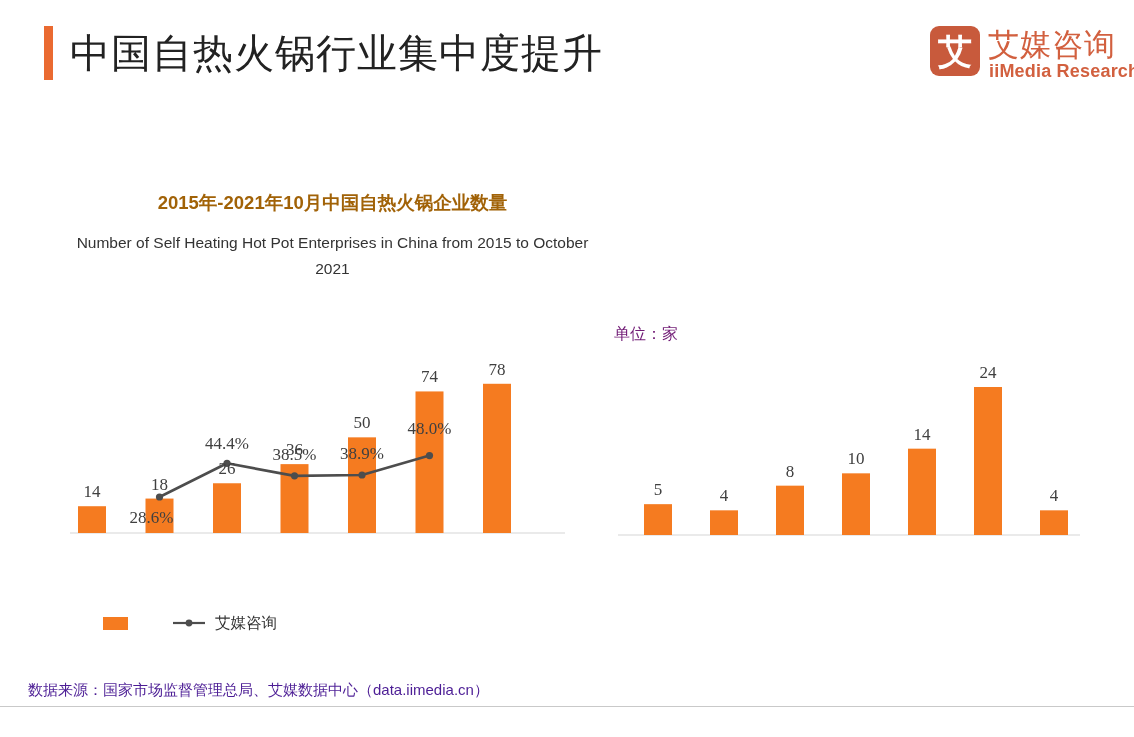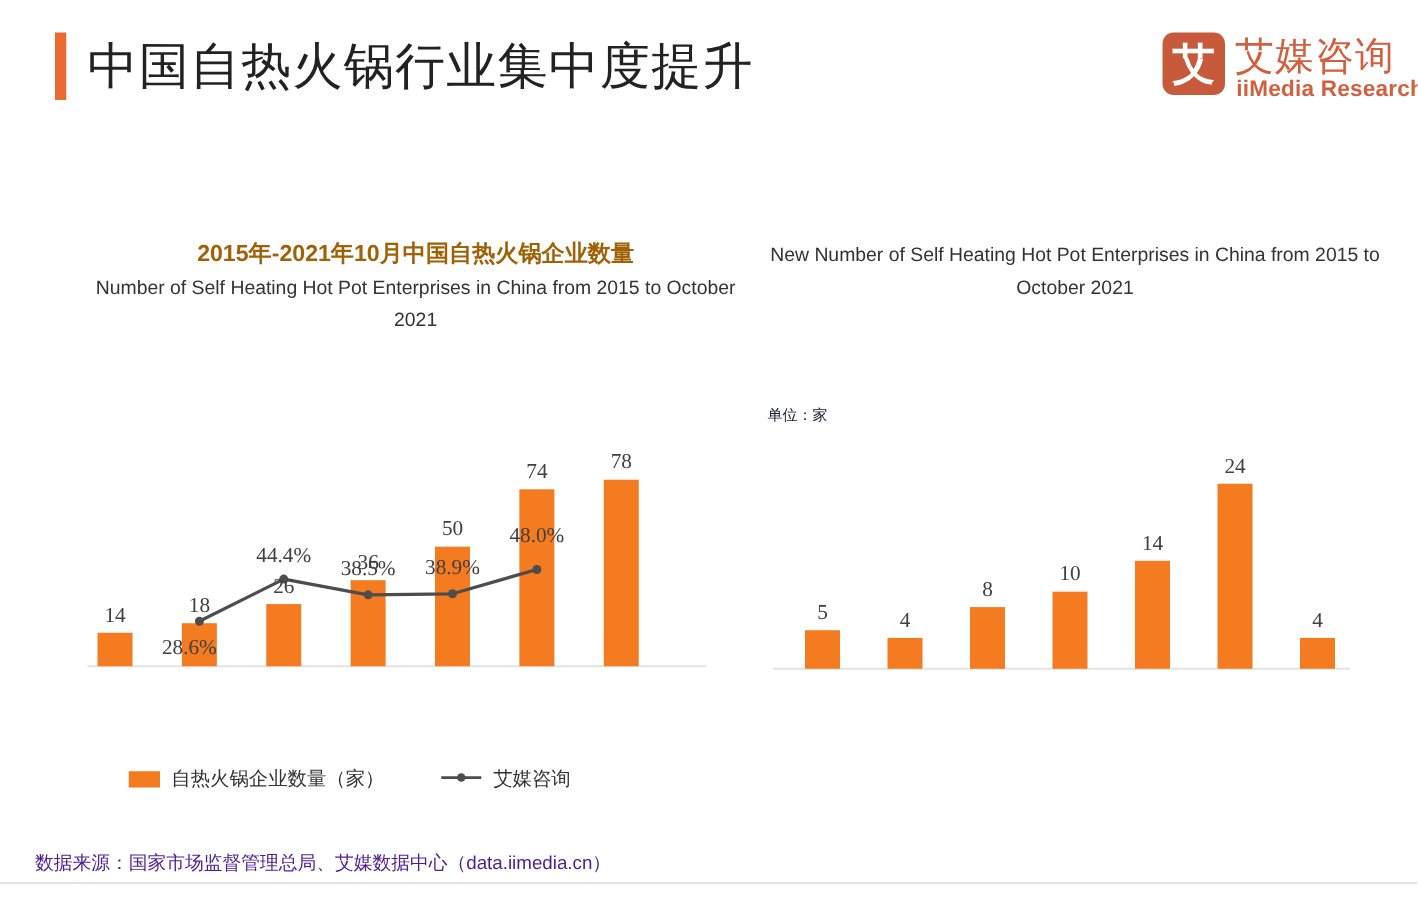--- a/index.html
+++ b/index.html
@@ -89,39 +89,39 @@
     letter-spacing: 0px;
     white-space: nowrap;
     line-height: 26px;
   }
   .chart-title-en {
     font-size: 15.5px;
     font-weight: 400;
     color: #333333;
     text-align: center;
     line-height: 26px;
-    margin-top: 2px;
+    margin-top: 14px;
     padding: 0 6px;
   }
 
   
   .plot {
     position: absolute;
     left: 0;
   }
   #plot-left  { top: 140px; width: 545px; height: 260px; }
   #plot-right { top: 120px; width: 500px; height: 260px; }
 
   .plot svg { display: block; }
 
   .unit-label {
     position: absolute;
     left: 4px; top: 14px;
-    font-size: 12px;
-    color: #0f172a;
+    font-size: 16px;
+    color: #701a75;
     white-space: nowrap;
   }
 
   
   #legend {
     position: absolute;
     left: 103px; top: 613px;
     display: flex;
     align-items: center;
     gap: 44px;
@@ -215,21 +215,20 @@
           <text x="167" y="119.28" text-anchor="middle" font-family="&quot;Liberation Serif&quot;, &quot;DejaVu Serif&quot;, serif" font-size="17" fill="#404040">44.4%</text>
           <text x="234.5" y="129.86666666666667" text-anchor="middle" font-family="&quot;Liberation Serif&quot;, &quot;DejaVu Serif&quot;, serif" font-size="17" fill="#404040">38.5%</text>
           <text x="302" y="129.01333333333332" text-anchor="middle" font-family="&quot;Liberation Serif&quot;, &quot;DejaVu Serif&quot;, serif" font-size="17" fill="#404040">38.9%</text>
           <text x="369.5" y="103.6" text-anchor="middle" font-family="&quot;Liberation Serif&quot;, &quot;DejaVu Serif&quot;, serif" font-size="17" fill="#404040">48.0%</text>
         </g>
     </svg>
   </div>
 </div>
 
 <div class="panel" id="panel-right">
-  <div class="chart-title-en">New Number of Self Heating Hot Pot Enterprises in China from 2015 to October 2021</div>
 
   <div class="plot" id="plot-right">
     <div class="unit-label">单位：家</div>
     <svg width="500" height="260" viewBox="0 0 500 260">
       <line id="baseline-right" x1="8" y1="225" x2="470" y2="225" stroke="#E3E3E3" stroke-width="1.6"></line>
       <g id="bars-right">
           <rect x="34" y="194.16666666666666" width="28" height="30.833333333333332" fill="#F57B20"></rect>
           <rect x="100" y="200.33333333333334" width="28" height="24.666666666666668" fill="#F57B20"></rect>
           <rect x="166" y="175.66666666666666" width="28" height="49.333333333333336" fill="#F57B20"></rect>
           <rect x="232" y="163.33333333333334" width="28" height="61.666666666666664" fill="#F57B20"></rect>
@@ -246,21 +245,20 @@
           <text x="378" y="68" text-anchor="middle" font-family="&quot;Liberation Serif&quot;, &quot;DejaVu Serif&quot;, serif" font-size="17" fill="#404040">24</text>
           <text x="444" y="191.33333333333334" text-anchor="middle" font-family="&quot;Liberation Serif&quot;, &quot;DejaVu Serif&quot;, serif" font-size="17" fill="#404040">4</text>
         </g>
     </svg>
   </div>
 </div>
 
 <div id="legend">
   <div class="legend-item">
     <span class="legend-swatch-bar"></span>
-    <span>自热火锅企业数量（家）</span>
   </div>
   <div class="legend-item">
     <span class="legend-swatch-line">
       <svg width="34" height="12" viewBox="0 0 34 12">
         <line x1="1" y1="6" x2="33" y2="6" stroke="#4D4D4D" stroke-width="2.2"></line>
         <circle cx="17" cy="6" r="3.4" fill="#4D4D4D"></circle>
       </svg>
     </span>
     <span>艾媒咨询</span>
   </div>

